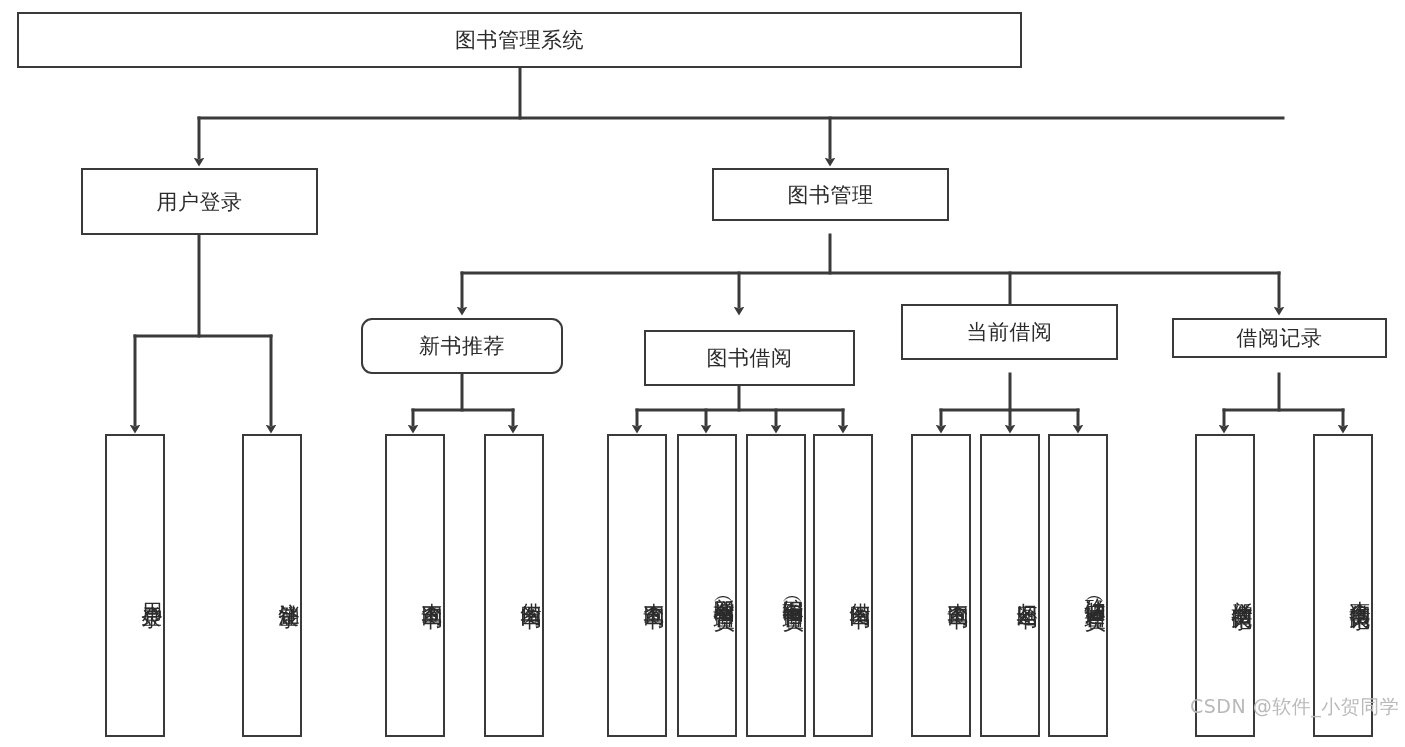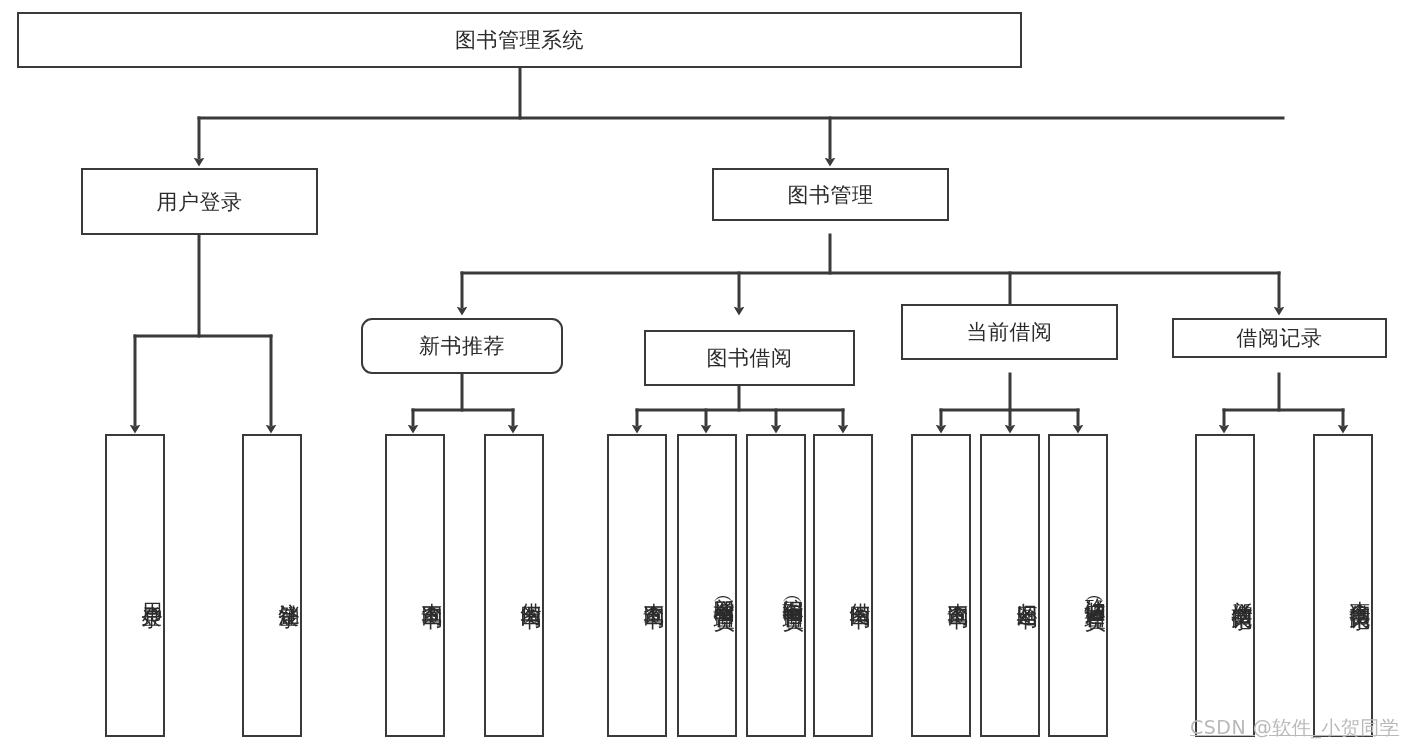--- a/index.html
+++ b/index.html
@@ -179,15 +179,15 @@
     <span class="vlabel">确认归还（管理员）</span>
   </div>
 
   <div class="node vert" style="left:1195px; top:434px; width:60px; height:303px;">
     <span class="vlabel">新增借阅记录</span>
   </div>
   <div class="node vert" style="left:1313px; top:434px; width:60px; height:303px;">
     <span class="vlabel">查询借阅记录</span>
   </div>
 
-  <div class="watermark" style="left:1190px; top:715px;text-decoration:underline;">CSDN @软件_小贺同学</div>
+  <div class="watermark" style="left:1190px; top:694px;">CSDN @软件_小贺同学</div>
 
 </div>
 
 </body></html>

